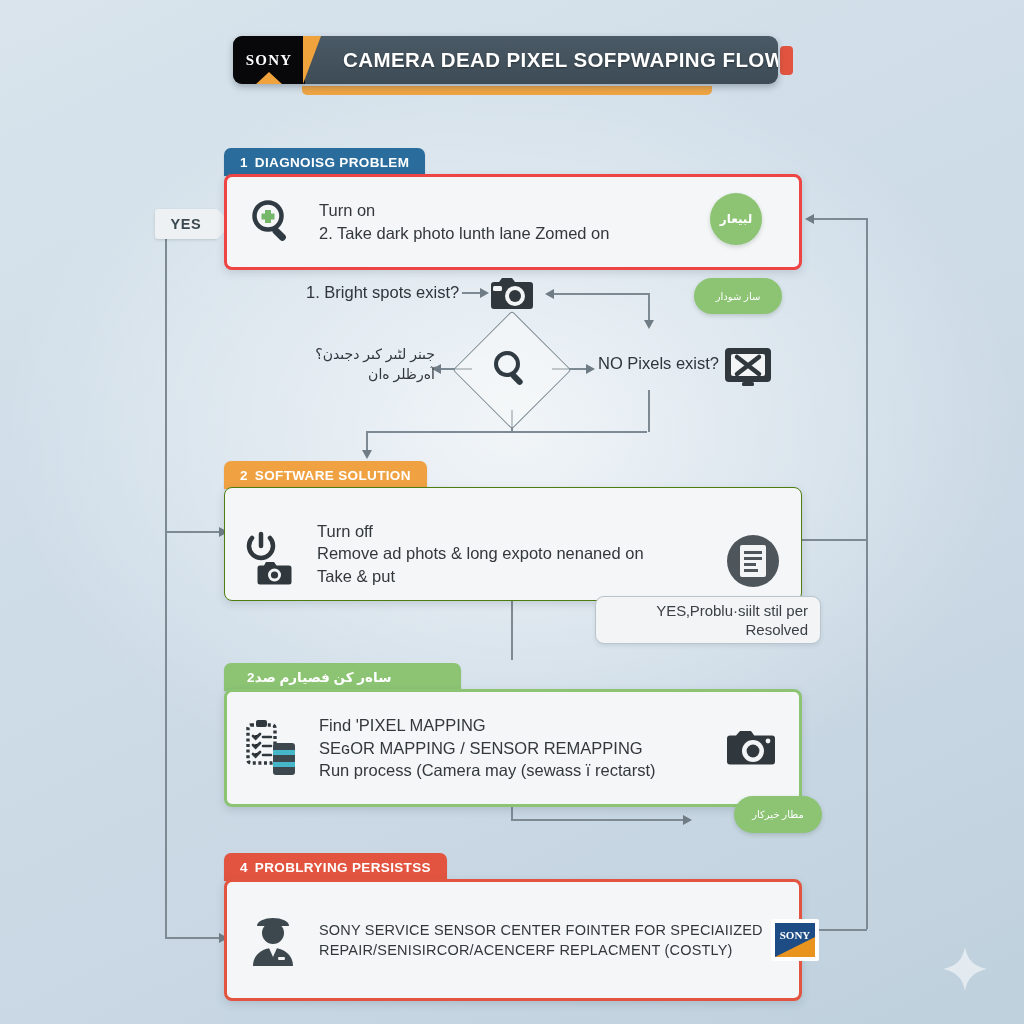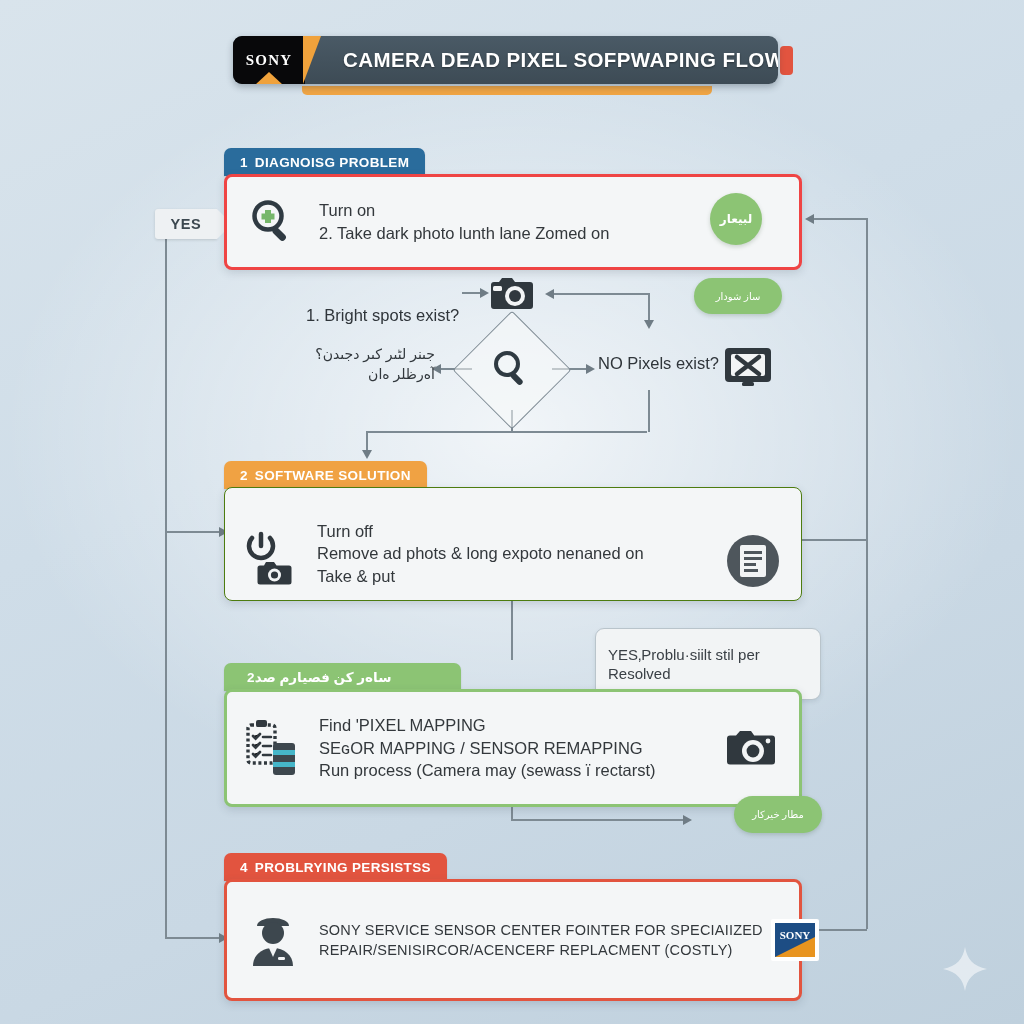--- a/index.html
+++ b/index.html
@@ -102,23 +102,23 @@
     background:#eef1f3;display:flex;align-items:center;justify-content:center;
     color:#3c4850;font-size:14.5px;font-weight:bold;letter-spacing:.6px;
     border-radius:3px 0 0 3px;box-shadow:0 1px 3px rgba(0,0,0,.14);
   }
   .yesflag:after{
     content:"";position:absolute;right:-15px;top:0;width:0;height:0;
     border-top:15px solid transparent;border-bottom:15px solid transparent;border-left:15px solid #eef1f3;
   }
 
   .note{
-    position:absolute;left:595px;top:628px;width:200px;padding:16px 12px;
+    position:absolute;left:595px;top:596px;width:200px;padding:4px 12px;
     background:#f2f4f5;border:1.5px solid #b9c4cb;border-radius:9px;
-    font-size:15px;color:#3a4046;line-height:1.28;
+    text-align:right;font-size:15px;color:#3a4046;line-height:1.28;
     box-shadow:0 2px 4px rgba(60,80,95,.12);
   }
 
   
   .qtext{position:absolute;font-size:16.5px;color:#2f353a;white-space:nowrap;}
   .artext{position:absolute;font-size:14px;color:#32383d;text-align:right;line-height:1.45;direction:rtl;}
   .diamond{
     position:absolute;left:470px;top:328px;width:82px;height:82px;
     border:1.5px solid #7d8a93;background:rgba(247,249,250,.55);
     transform:rotate(45deg);border-radius:3px;
@@ -204,21 +204,21 @@
         <div>Turn on</div>
         <div>2. Take dark photo lunth lane Zomed on</div>
       </div>
       <div class="righticon"></div>
     </div>
   </div>
   <div class="pill round" style="left:710px;top:193px;width:52px;height:52px;font-size:12px;">
     <span>لبیعار</span>
   </div>
 
-  <div class="qtext" style="left:306px;top:283px;margin-top:23px;">1. Bright spots exist?</div>
+  <div class="qtext" style="left:306px;top:283px;">1. Bright spots exist?</div>
   <div style="position:absolute;left:487px;top:272px;">
     <svg width="50" height="42" viewBox="0 0 50 42">
       <path d="M15 6h10l3 4h15a3 3 0 0 1 3 3v21a3 3 0 0 1-3 3H7a3 3 0 0 1-3-3V13a3 3 0 0 1 3-3h5z" fill="#30383e"></path>
       <circle cx="28" cy="24" r="10" fill="#f2f4f5"></circle>
       <circle cx="28" cy="24" r="6" fill="#30383e"></circle>
       <rect x="6" y="14" width="9" height="5" rx="1.5" fill="#f2f4f5"></rect>
     </svg>
   </div>
   <div class="pill oval" style="left:694px;top:278px;width:88px;height:36px;">
     <span>ساز شودار</span>

